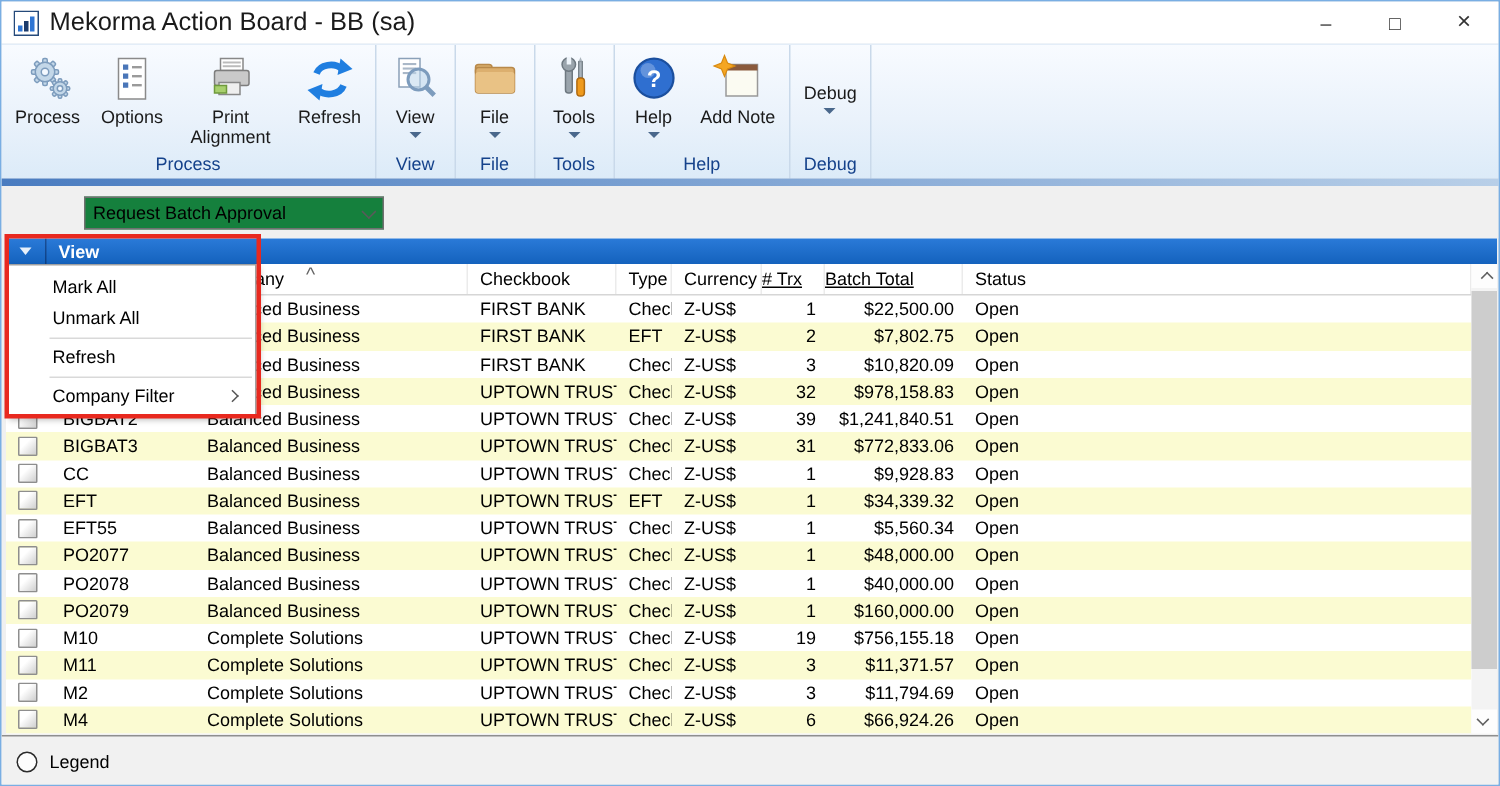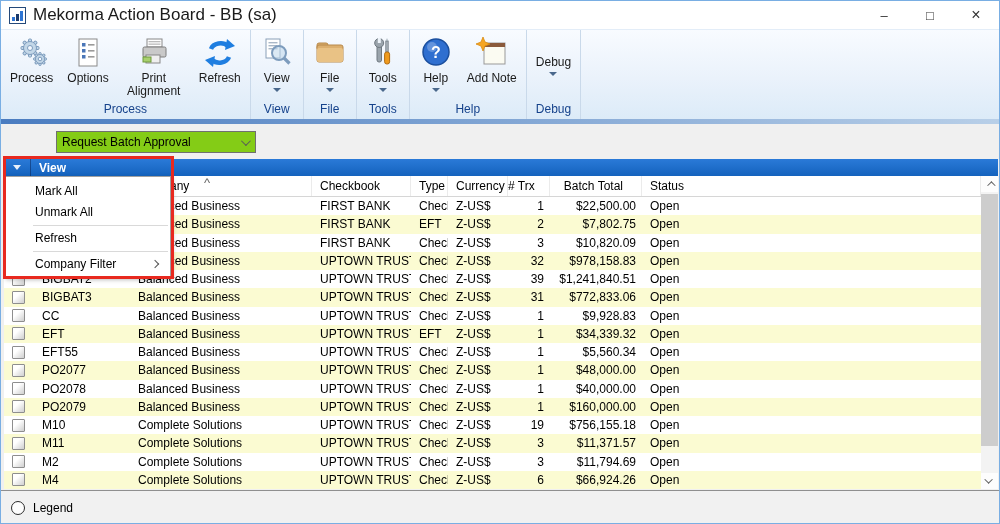--- a/index.html
+++ b/index.html
@@ -33,21 +33,21 @@
           min-width:44px; cursor:default; }
   .rbtn .ricon { height:36px; display:flex; align-items:center; justify-content:center; }
   .rbtn .rlabel { margin-top:1px; color:#1a1a1a; text-align:center; line-height:13px; max-width:62px; }
   .caret-down { width:0; height:0; border-left:4px solid transparent; border-right:4px solid transparent;
                 border-top:4px solid #4a688c; margin-top:3px; }
   .rbtn.no-icon { justify-content:center; padding-top:22px; }
 
   
   .action-row { position:absolute; left:0; top:123px; right:0; height:35px; background:#f0f0f0; }
   .action-label { position:absolute; left:12px; top:11px;margin-top:23px; }
-  .action-combo { position:absolute; left:55px; top:7px; width:200px; height:22px; background:#84cc16;
+  .action-combo { position:absolute; left:55px; top:7px; width:200px; height:22px; background:#15803d;
                   border:1px solid #707070; display:flex; align-items:center; padding-left:5px; cursor:default; }
   .combo-chevron { position:absolute; right:7px; top:7px; width:7px; height:7px;
                    border-right:1.5px solid #5a5a5a; border-bottom:1.5px solid #5a5a5a;
                    transform:rotate(45deg) translateY(-2px); }
 
   
   .grid-area { position:absolute; left:3px; top:158px; width:994px; height:330px; background:#fff; }
   .view-bar { position:absolute; left:0; top:0; right:0; height:17px;
               background:linear-gradient(180deg,#2a7ad8,var(--view-bar-blue,#1462bd));
               display:flex; align-items:center; }
@@ -55,21 +55,21 @@
                   border-right:1px solid rgba(0,0,30,0.35); cursor:default; }
   .view-bar-tri { width:0; height:0; border-left:4px solid transparent; border-right:4px solid transparent;
                   border-top:5px solid #e8f0fa; }
   .view-bar-label { color:#fff; font-weight:bold; margin-left:8px; }
 
   .grid-cols { display:grid; grid-template-columns:30px 96px 182px 99px 37px 60px 42px 92px 1fr; }
   .grid-header { position:absolute; left:0; top:17px; width:977px; height:21px; background:#fff;
                  border-bottom:1px solid #d6d6d6; }
   .grid-header .hcell { border-right:1px solid #ebebeb; padding:3px 0 0 8px; white-space:nowrap;
                         overflow:hidden; cursor:default; }
-  .grid-header .hcell.num { text-align:right; padding-right:18px; padding-left:0; }
+  .grid-header .hcell.num { padding-right:0; padding-left:0;text-decoration:underline; }
   .sort-caret { position:absolute; left:200px; top:-1px; color:#666; font-size:13px; }
 
   .grid-body { position:absolute; left:0; top:38px; width:977px; height:292px; overflow:hidden; }
   .grid-row { height:18.25px; align-items:center; cursor:default; }
   .grid-row.alt { background:var(--row-alt-yellow,#fbfbd2); }
   .grid-row .cell { padding-left:8px; white-space:nowrap; overflow:hidden; line-height:18px; }
   .grid-row .cell.num { text-align:right; padding-right:6px; padding-left:0; }
   .checkbox { width:13px; height:13px; border:1px solid #8e8e8e; border-radius:1px;
               background:linear-gradient(135deg,#ffffff 35%,#cfcfcf 100%); }
 

